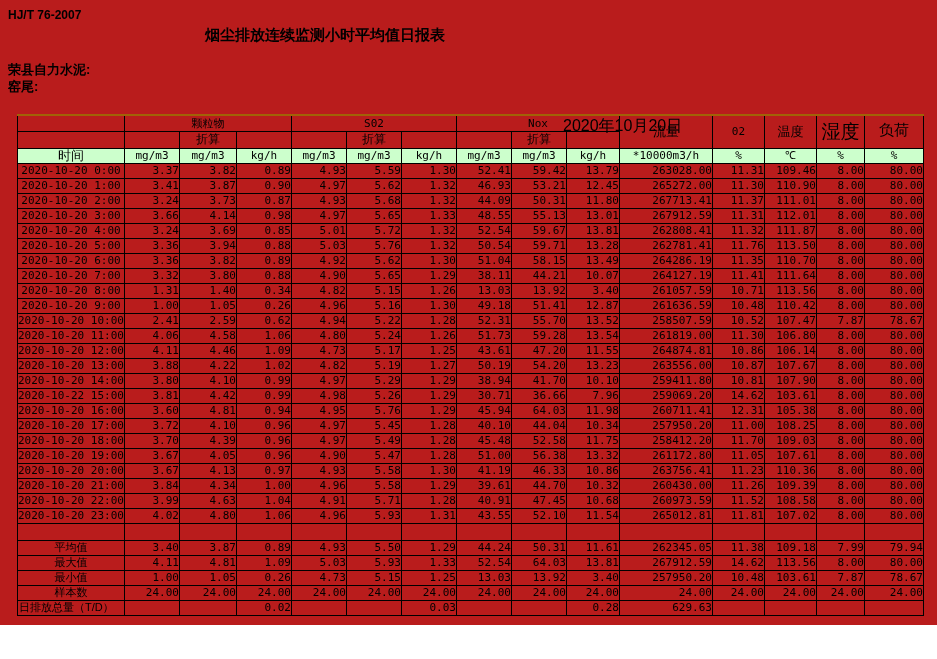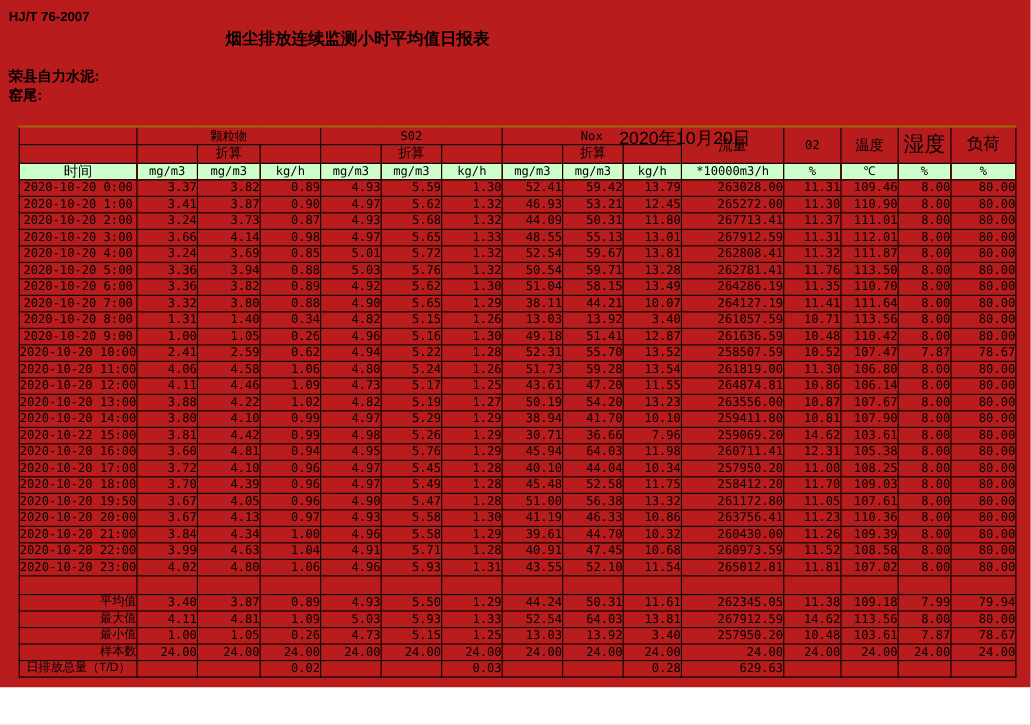--- a/index.html
+++ b/index.html
@@ -16,21 +16,21 @@
   .date{position:absolute;left:563px;top:80px;font-size:16px;
        font-family:"Liberation Sans",sans-serif;margin-top:36px;}
   table.rep{position:absolute;left:17px;top:114px;border-collapse:collapse;
        table-layout:fixed;font-size:11px;line-height:13px;}
   table.rep{border-top:2px solid #a16207;}
   table.rep td{border:1px solid #000;padding:0;height:14px;overflow:hidden;
        white-space:nowrap;}
   table.rep thead td{text-align:center;}
   td.num{text-align:right;padding-right:8px;}
   td.time{text-align:center;padding-right:3px;}
-  td.lbl{text-align:right;padding-right:3px;font-family:"Liberation Sans",sans-serif;}
+  td.lbl{text-align:center;padding-right:3px;font-family:"Liberation Sans",sans-serif;}
   tr.spacer td{height:16px;}
   .foot1{position:absolute;left:5px;top:619px;font-size:12px;
        font-family:"Liberation Sans",sans-serif;}
   .foot2{position:absolute;left:5px;top:674px;font-size:13px;
        font-family:Liberation Sans, sans-serif;}
   .foot3{position:absolute;left:210px;top:637px;font-size:13px;
        font-family:"Liberation Sans",sans-serif;}
 </style>
 </head>
 <body>
@@ -420,21 +420,21 @@
           <td class="num">45.48</td>
           <td class="num">52.58</td>
           <td class="num">11.75</td>
           <td class="num">258412.20</td>
           <td class="num">11.70</td>
           <td class="num">109.03</td>
           <td class="num">8.00</td>
           <td class="num">80.00</td>
         </tr>
         <tr>
-          <td class="time">2020-10-20 19:50</td>
+          <td class="time">2020-10-20 19:00</td>
           <td class="num">3.67</td>
           <td class="num">4.05</td>
           <td class="num">0.96</td>
           <td class="num">4.90</td>
           <td class="num">5.47</td>
           <td class="num">1.28</td>
           <td class="num">51.00</td>
           <td class="num">56.38</td>
           <td class="num">13.32</td>
           <td class="num">261172.80</td>
@@ -590,21 +590,21 @@
           <td class="num">24.00</td>
           <td class="num">24.00</td>
           <td class="num">24.00</td>
           <td class="num">24.00</td>
           <td class="num">24.00</td>
           <td class="num">24.00</td>
           <td class="num">24.00</td>
           <td class="num">24.00</td>
         </tr>
         <tr>
-          <td class="lbl" style="text-align: center; padding-left: 1px;">日排放总量（T/D）</td>
+          <td class="lbl" style="text-align: left; padding-left: 1px;">日排放总量（T/D）</td>
           <td class="num"></td>
           <td class="num"></td>
           <td class="num">0.02</td>
           <td class="num"></td>
           <td class="num"></td>
           <td class="num">0.03</td>
           <td class="num"></td>
           <td class="num"></td>
           <td class="num">0.28</td>
           <td class="num">629.63</td>

